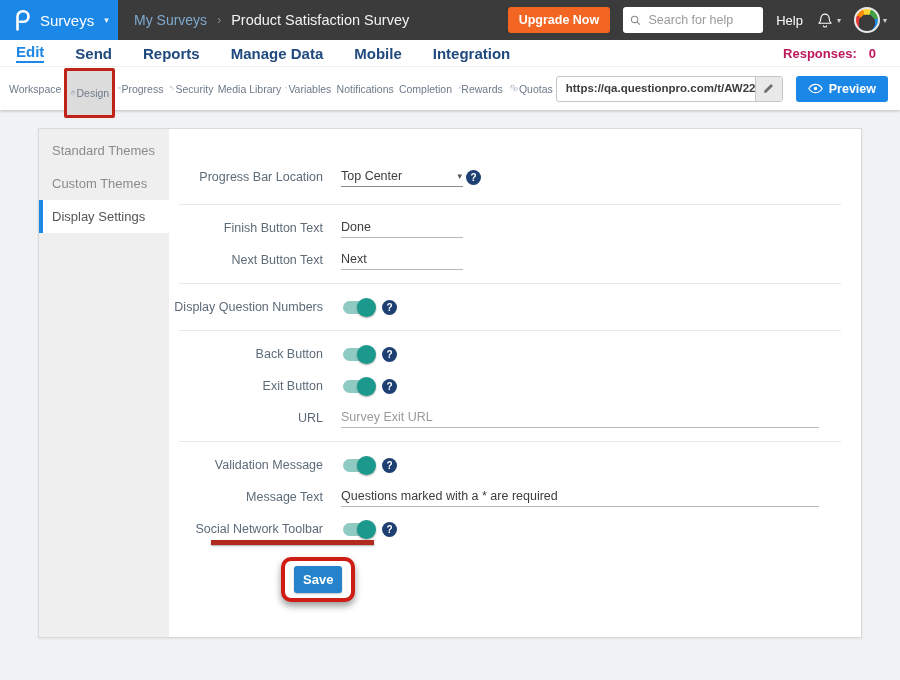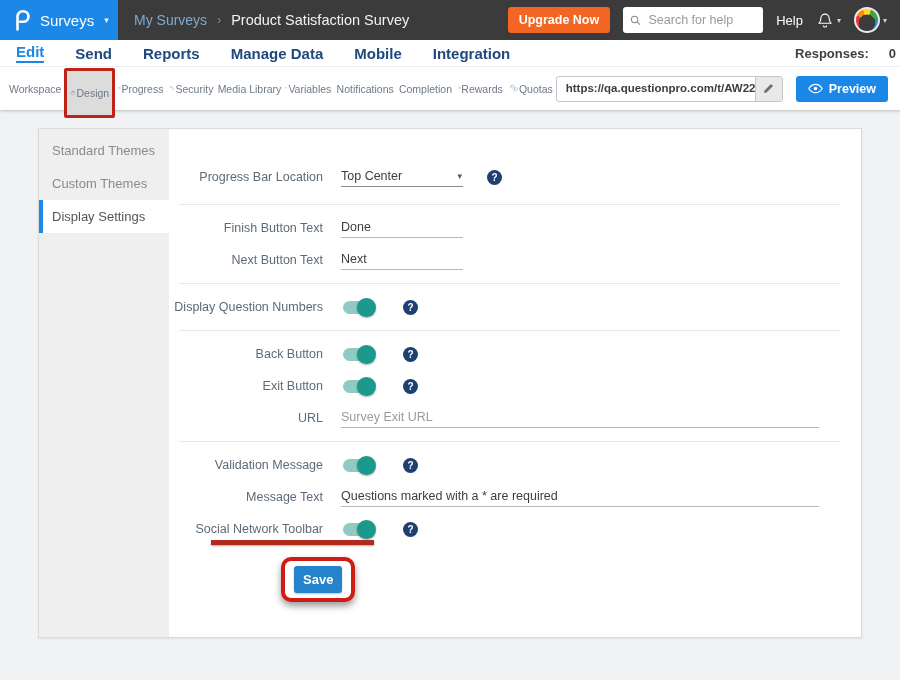--- a/index.html
+++ b/index.html
@@ -28,21 +28,21 @@
   .icon-caret { color:#cfcfcf; font-size:8px; }
   .bell-wrap, .avatar-wrap { display:flex; align-items:center; gap:3px; cursor:pointer; }
   .avatar { width:26px; height:26px; border-radius:50%; border:2px solid #e9e9e9; background:
     radial-gradient(circle at 50% 62%, #3b3b3b 46%, transparent 47%),
     conic-gradient(from 230deg, #e53935 0 18%, #fb8c00 18% 30%, #fdd835 30% 42%, #43a047 42% 60%, #1e88e5 60% 78%, #3b3b3b 78% 100%); }
 
   
   .nav { position:absolute; top:40px; left:0; right:0; height:26px; background:#fff; display:flex; align-items:center; padding-left:16px; gap:31px; z-index:25; }
   .nav-item { font-size:15px; font-weight:bold; color:#20497e; cursor:pointer; }
   .nav-item.active { color:#1b87e6; border-bottom:2px solid #1b87e6; padding-bottom:1px; }
-  .nav-responses { margin-left:auto; padding-right:4px; font-size:13px; font-weight:bold; color:#404040; display:flex; gap:20px; }
+  .nav-responses { margin-left:auto; padding-right:24px; font-size:13px; font-weight:bold; color:#be185d; display:flex; gap:12px; }
 
   
   .toolbar { position:absolute; top:66px; left:0; right:0; height:44px; background:#fff; border-top:1px solid #efefef;
     box-shadow:0 1px 3px rgba(0,0,0,.22); display:flex; align-items:center; padding-left:6px; z-index:20; }
   .tool { display:flex; flex-direction:row; align-items:center; justify-content:center; min-width:50px; padding:1px 3px 2px; height:42px; cursor:pointer; }
   .tool svg { stroke:#98a2b5; fill:none; stroke-width:1.3; stroke-linecap:round; stroke-linejoin:round; }
   .tool-label { font-size:10.5px; color:#6e7a89; margin-top:1px; white-space:nowrap; }
   .tool.highlighted { background:#dcdcdc; border:3px solid #bf2318; border-radius:2px; height:50px; margin-top:9px; z-index:22; }
   .toolbar-right { margin-left:auto; display:flex; align-items:center; gap:13px; padding-right:12px; }
   .url-box { display:flex; align-items:stretch; border:1px solid #c6c6c6; border-radius:3px; height:26px; background:#fff; overflow:hidden; }
@@ -54,21 +54,21 @@
   .card { position:absolute; left:38px; top:128px; width:824px; bottom:42px; background:#fff; border:1px solid #dadada;
     box-shadow:0 1px 2px rgba(0,0,0,.07); display:flex; }
   .sidebar { width:130px; background:#efefef; padding-top:5px; flex:0 0 auto; }
   .side-item { height:33px; display:flex; align-items:center; padding-left:13px; font-size:13px; color:#8b8b8b; cursor:pointer; }
   .side-item.active { background:#fff; color:#555; border-left:4px solid #1b87e6; padding-left:9px; }
 
   .form { flex:1; padding:28px 20px 0 0; position:relative; }
   .row { display:flex; align-items:center; height:32px; position:relative; }
   .row.first { height:40px; }
   .lbl { width:154px; text-align:right; margin-right:18px; font-size:12.5px; color:#5d6b78; flex:0 0 auto; }
-  .ctrl { display:flex; align-items:center; gap:24px; }
+  .ctrl { display:flex; align-items:center; gap:3px; }
   .divider { height:1px; background:#e9e9e9; margin:7px 0 7px 10px; }
 
   .uline-input { border:none; border-bottom:1px solid #b9b9b9; font-size:12.5px; color:#3d3d3d; padding:2px 0 3px; background:transparent; outline:none; font-family:inherit; }
   .uline-input::placeholder { color:#9b9b9b; }
   .w-sm { width:122px; } .w-lg { width:478px; }
   .select { width:122px; border-bottom:1px solid #8b8b8b; display:flex; justify-content:space-between; align-items:center; font-size:12.5px; color:#3d3d3d; padding:2px 1px 3px 0; cursor:pointer; }
   .select .caret { font-size:9px; color:#555; }
   .help { width:15px; height:15px; border-radius:50%; background:#1d3f72; color:#fff; font-size:10px; font-weight:bold; display:flex; align-items:center; justify-content:center; cursor:pointer; flex:0 0 auto; }
 
   .toggle { width:30px; height:13px; border-radius:7px; background:#c4c4c4; position:relative; margin:0 6px 0 2px; cursor:pointer; }

